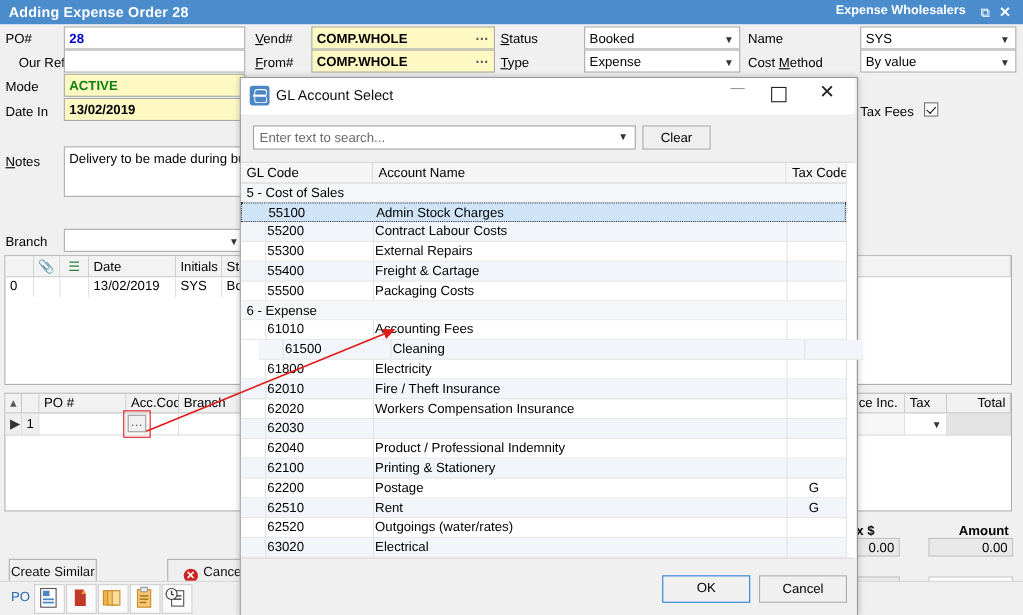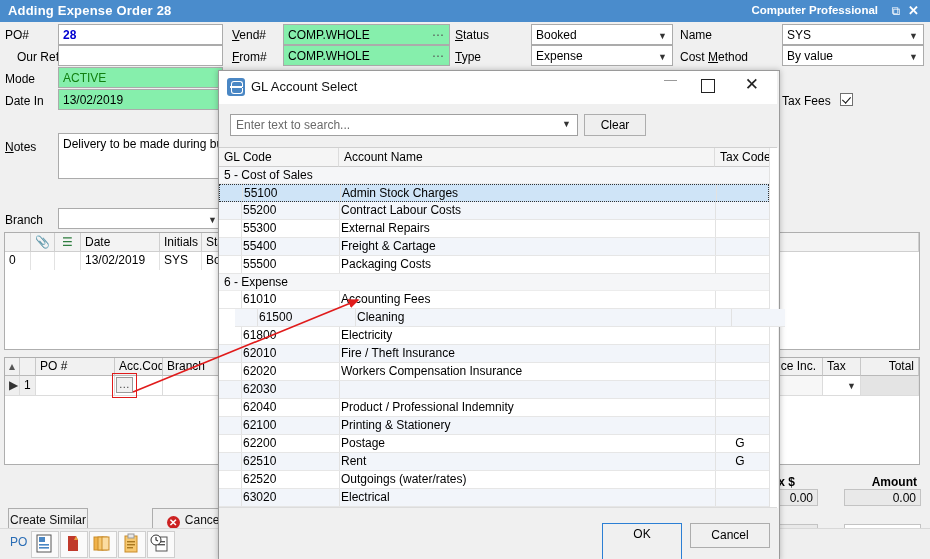--- a/index.html
+++ b/index.html
@@ -28,21 +28,21 @@
 
   
   .lbl{position:absolute;font-size:12px;color:#000;white-space:nowrap;}
   .lbl u{text-decoration:underline;}
   .fld{
     position:absolute;box-sizing:border-box;
     border:1px solid #ababab;background:#fff;
     font-size:12px;padding:2px 4px;line-height:16px;color:#000;
     white-space:nowrap;overflow:hidden;
   }
-  .fld.ro{background:#86efac;}
+  .fld.ro{background:#fef9c3;font-weight:bold;}
   .fld.bluebold{color:#0000d0;font-weight:bold;}
   .fld.green{color:#108010;}
   .ellipsis-in{
     position:absolute;right:4px;top:2px;color:#555;font-size:12px;letter-spacing:1px;
   }
   .combo{position:absolute;box-sizing:border-box;border:1px solid #ababab;background:#fff;
     font-size:12px;padding:2px 4px;line-height:16px;white-space:nowrap;overflow:hidden;}
   .combo .carat{position:absolute;right:5px;top:3px;color:#333;font-size:9px;}
   .carat-g{font-size:9px;color:#333;}
 
@@ -126,36 +126,36 @@
   .row.sel{background:#cfe4f7;border:1px dotted #333;}
   .row .c1{position:absolute;left:24px;top:1px;width:95px;font-size:12px;white-space:nowrap;}
   .row .c2{position:absolute;left:122px;top:1px;width:370px;font-size:12px;white-space:nowrap;}
   .row .c3{position:absolute;left:498px;top:1px;width:46px;font-size:12px;text-align:center;white-space:nowrap;}
   .row .sep1{position:absolute;left:22px;top:0;bottom:0;width:1px;background:#e2e2e2;}
   .row .sep2{position:absolute;left:120px;top:0;bottom:0;width:1px;background:#e2e2e2;}
   .row .sep3{position:absolute;left:496px;top:0;bottom:0;width:1px;background:#e2e2e2;}
   .list-rightedge{position:absolute;left:550px;top:0;width:8px;height:360px;background:#fff;border-left:1px solid #e2e2e2;}
 
   .dlg-foot{position:absolute;left:0;top:436px;width:558px;height:52px;background:#f0f0f0;border-top:1px solid #dcdcdc;}
-  .dlg-ok{position:absolute;left:383px;top:15px;width:80px;height:37px;box-sizing:border-box;
+  .dlg-ok{position:absolute;left:383px;top:15px;width:80px;height:25px;box-sizing:border-box;
     border:1.5px solid #2b7fd4;background:#f0f0f0;font-size:12px;text-align:center;line-height:21px;}
   .dlg-cancel{position:absolute;left:471px;top:15px;width:80px;height:25px;box-sizing:border-box;
     border:1px solid #adadad;background:#f0f0f0;font-size:12px;text-align:center;line-height:22px;}
 
   
   .arrow-svg{position:absolute;left:0;top:0;width:930px;height:559px;pointer-events:none;}
 </style>
 </head>
 <body>
 
 <div id="app">
 
   <div class="titlebar">
     <span class="tb-title">Adding Expense Order 28</span>
-    <span class="tb-company">Computer Professional</span>
+    <span class="tb-company">Expense Wholesalers</span>
     <span class="tb-restore">⧉</span>
     <span class="tb-close">✕</span>
   </div>
 
   <span class="lbl" style="left:5px;top:28px;">PO#</span>
   <div class="fld bluebold" style="left:58px;top:24px;width:165px;height:21px;">28</div>
 
   <span class="lbl" style="left:5px;top:50px;margin-left:12px;">Our Ref#</span>
   <div class="fld" style="left:58px;top:45px;width:165px;height:21px;"></div>
 

